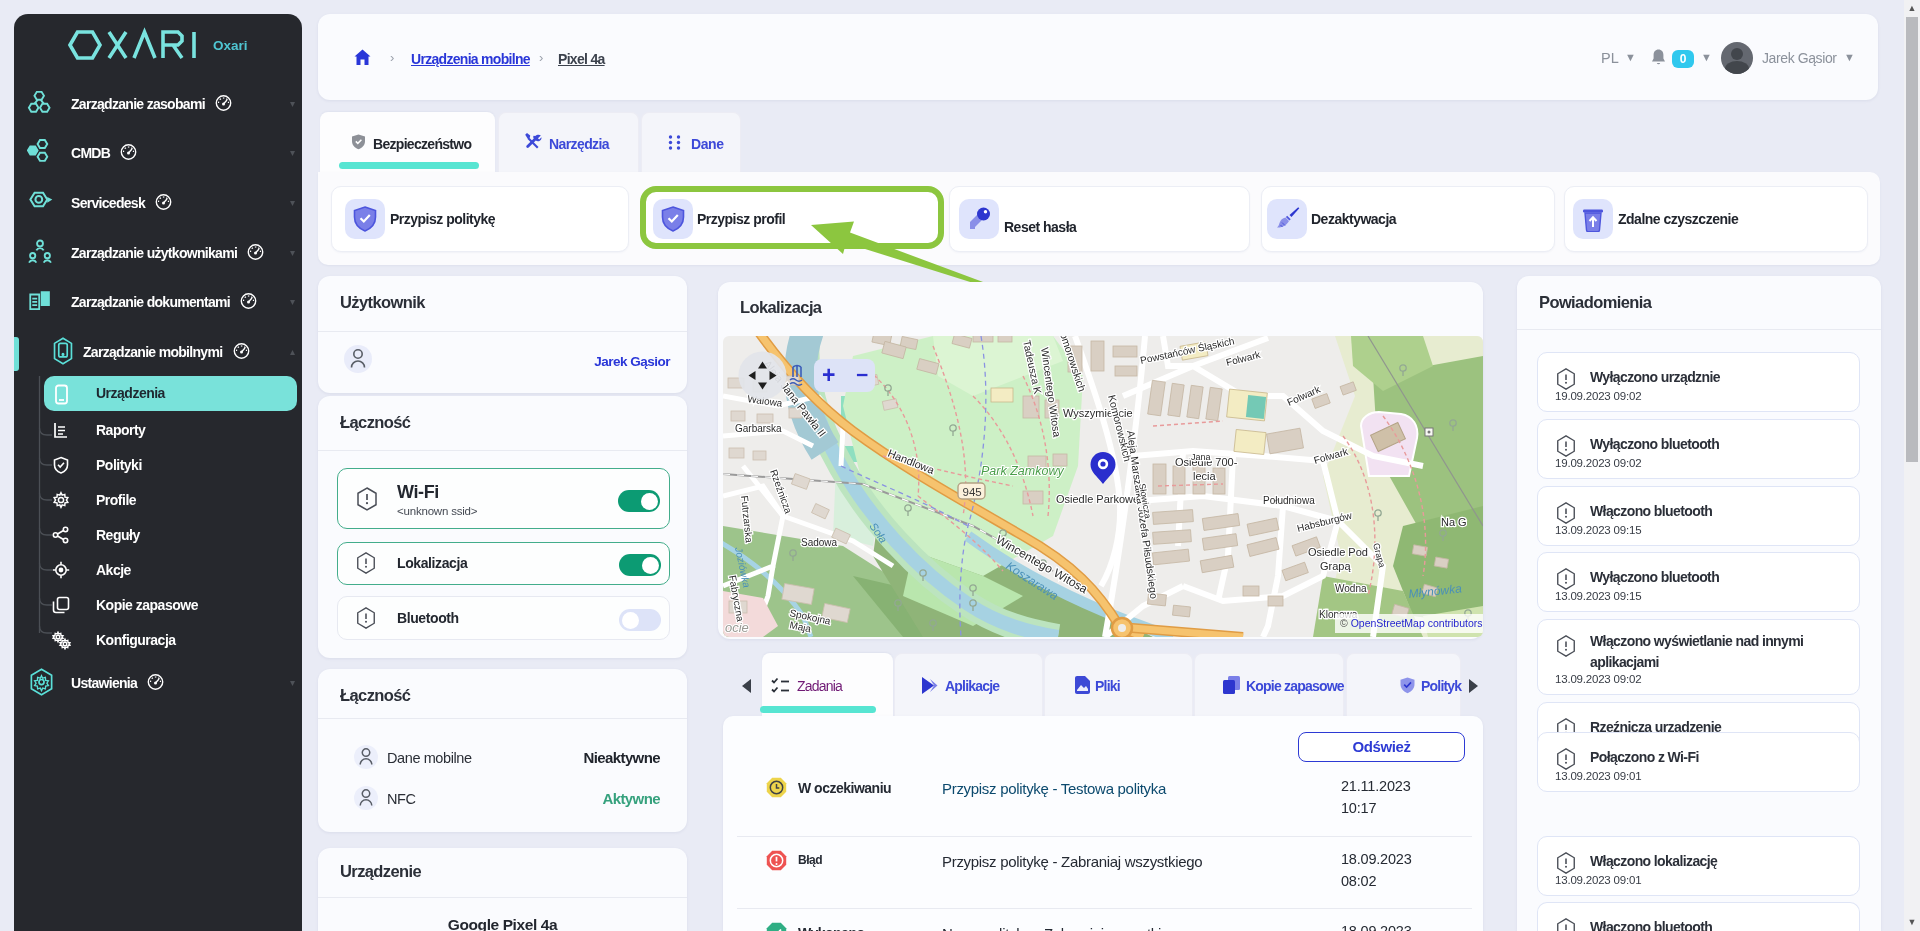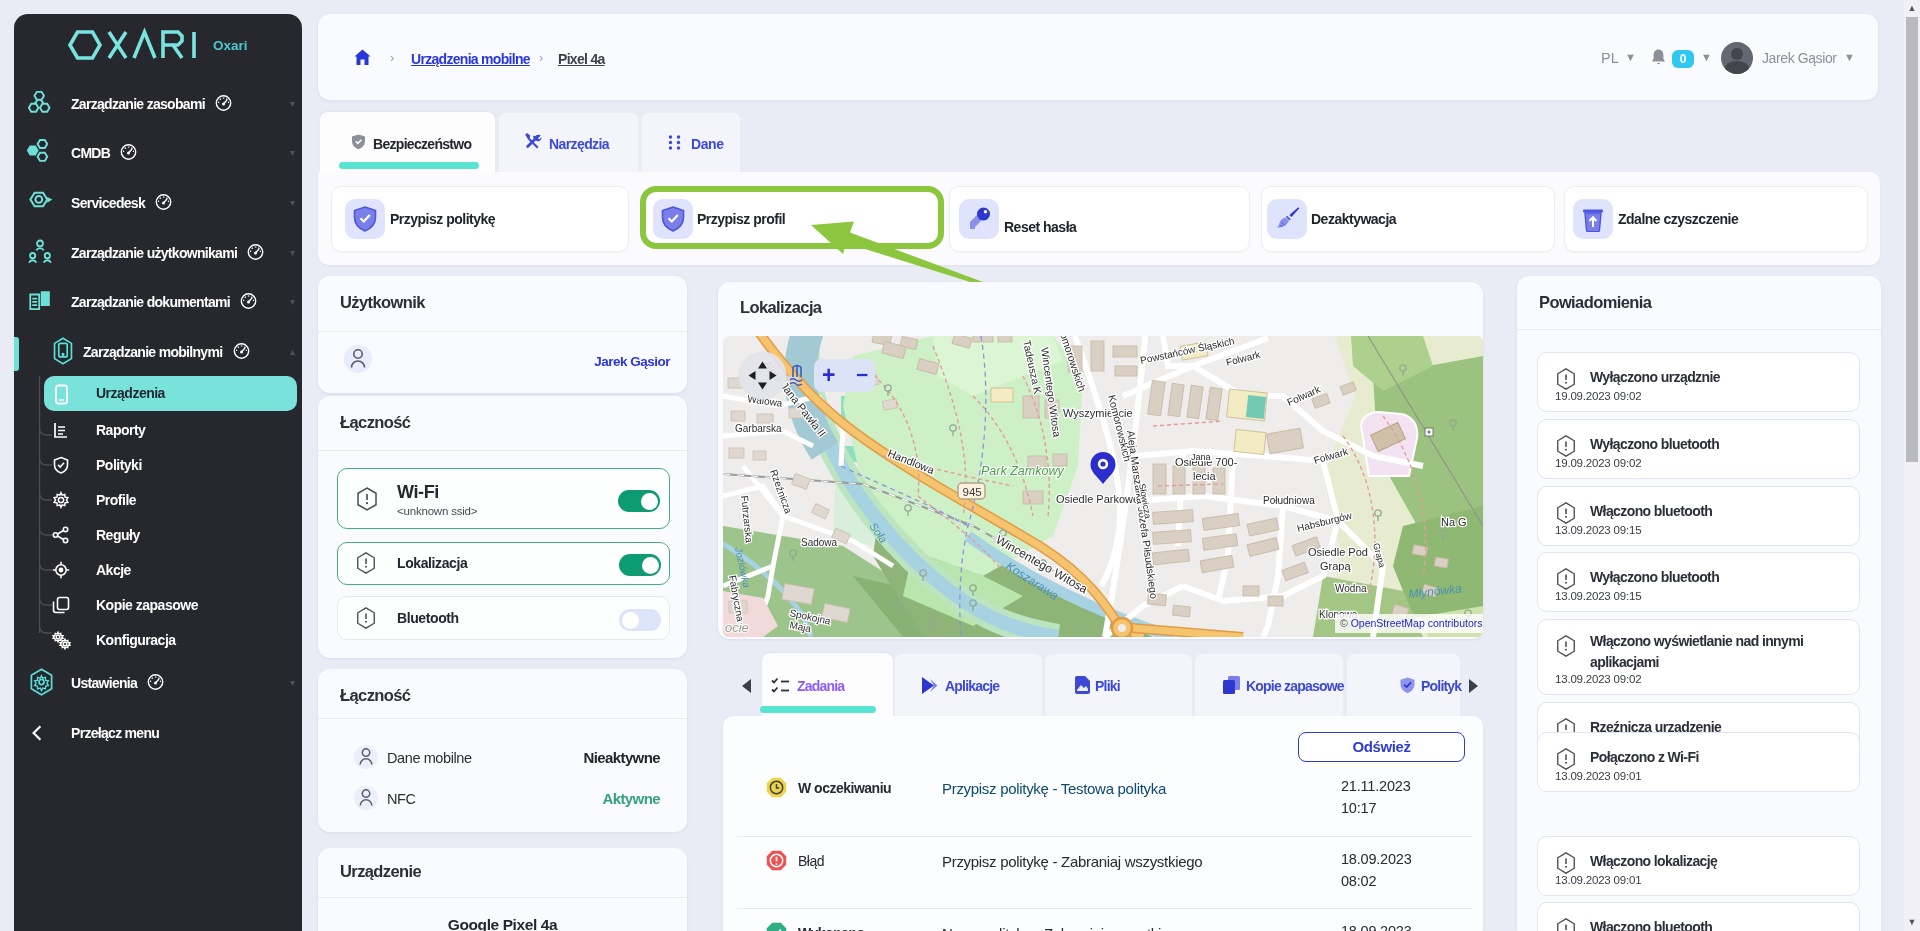--- a/index.html
+++ b/index.html
@@ -233,26 +233,20 @@
       </svg>
     <span class="mtext">Ustawienia <svg class="gauge" width="17" height="17" viewBox="0 0 17 17">
           <circle cx="8.5" cy="8.5" r="7.2" fill="none" stroke="#fff" stroke-width="1.4"></circle>
           <path d="M8.5 9.5 L12 5.5" stroke="#fff" stroke-width="1.4" fill="none"></path>
           <circle cx="8.5" cy="9.5" r="1.5" fill="#fff"></circle>
           <path d="M3.5 8.5 a5 5 0 0 1 10 0" fill="none" stroke="#fff" stroke-width="1.2" stroke-dasharray="1.5 2"></path>
         </svg></span>
     <span class="chev">▾</span>
   </div>
 
-  <div class="mitem" style="top:699px;">
-    <svg class="micon" style="left:17px;" width="12" height="17" viewBox="0 0 14 20">
-        <path d="M11 2 L3 10 L11 18" fill="none" stroke="#fff" stroke-width="2.6"></path>
-      </svg>
-    <span class="mtext">Przełącz menu</span>
-  </div>
 </div>
 
 <div class="card" style="left:318px; top:14px; width:1560px; height:86px;"></div>
 
 <svg class="abs" style="left:354px; top:49px;" width="17" height="17" viewBox="0 0 17 17">
     <path d="M8.5 0.5 L16.5 7.5 L14.5 7.5 L14.5 16 L10.5 16 L10.5 10.5 L6.5 10.5 L6.5 16 L2.5 16 L2.5 7.5 L0.5 7.5 Z" fill="#2936d8"></path>
   </svg>
 <div class="abs" style="left:390px; top:50px; color:#9aa0ab; font-size:13px;">›</div>
 <a class="abs" style="left:411px; top:51px; color:#2936d8; font-size:14px; font-weight:700; letter-spacing:-0.7px; text-decoration:underline;">Urządzenia mobilne</a>
 <div class="abs" style="left:539px; top:50px; color:#9aa0ab; font-size:13px;">›</div>
@@ -751,21 +745,21 @@
 
 <div class="abs" style="left:762px; top:653px; width:131px; height:63px; background:#fdfdfe; border-radius:8px 8px 0 0; box-shadow:0 -1px 2px rgba(90,100,150,0.06);"></div>
 <svg class="abs" style="left:771px; top:677px;" width="19" height="18" viewBox="0 0 19 18">
     <g fill="none" stroke="#2a2f38" stroke-width="1.8">
       <path d="M1 3.5 L3 5.5 L6.5 1.5"></path>
       <path d="M1 12.5 L3 14.5 L6.5 10.5"></path>
       <path d="M10 4.5 L18 4.5"></path>
       <path d="M10 13.5 L18 13.5"></path>
     </g>
   </svg>
-<div class="abs" style="left:797px; top:678px; color:#8b5cf6; font-size:14px; font-weight:700; letter-spacing:-0.8px;">Zadania</div>
+<div class="abs" style="left:797px; top:678px; color:#701a75; font-size:14px; font-weight:400; letter-spacing:-0.8px;">Zadania</div>
 <div class="abs" style="left:760px; top:706px; width:116px; height:7px; background:#57e5d2; border-radius:4px;"></div>
 
 <div class="abs" style="left:894px; top:653px; width:149px; height:63px; background:#f4f5fa; border-radius:8px 8px 0 0; border:1px solid #ececf4; border-bottom:none;"></div>
 <svg class="abs" style="left:921px; top:676px;" width="17" height="19" viewBox="0 0 17 19">
     <path d="M1 1 L13 9.5 L1 18 Z" fill="#2d36cf"></path>
     <path d="M9 3 L16.5 9.5 L9 16 L13 9.5 Z" fill="#7a7fe8"></path>
   </svg>
 <div class="abs" style="left:945px; top:678px; color:#3c49d8; font-size:14px; font-weight:600; letter-spacing:-0.8px;">Aplikacje</div>
 
 <div class="abs" style="left:1044px; top:653px; width:149px; height:63px; background:#f4f5fa; border-radius:8px 8px 0 0; border:1px solid #ececf4; border-bottom:none;"></div>
@@ -802,21 +796,21 @@
 <div class="abs" style="left:1341px; top:778px; color:#252a33; font-size:14.5px; letter-spacing:-0.2px;">21.11.2023</div>
 <div class="abs" style="left:1341px; top:800px; color:#252a33; font-size:14.5px; letter-spacing:-0.2px;">10:17</div>
 <div class="abs" style="left:737px; top:836px; width:735px; height:1px; background:#e8eaf1;"></div>
 
 <svg class="abs" style="left:766px; top:850px;" width="21" height="21" viewBox="0 0 21 21">
     <path d="M6.2 0.8 L14.8 0.8 L20.2 6.2 L20.2 14.8 L14.8 20.2 L6.2 20.2 L0.8 14.8 L0.8 6.2 Z" fill="#ee5352"></path>
     <circle cx="10.5" cy="10.5" r="6.2" fill="none" stroke="#fff" stroke-width="1.5"></circle>
     <path d="M10.5 6.8 L10.5 11.4" stroke="#fff" stroke-width="1.7"></path>
     <circle cx="10.5" cy="14" r="1" fill="#fff"></circle>
   </svg>
-<div class="abs" style="left:798px; top:853px; color:#252a33; font-size:14px; font-weight:400; letter-spacing:-0.5px;">Błąd</div>
+<div class="abs" style="left:798px; top:853px; color:#252a33; font-size:12px; font-weight:700; letter-spacing:-0.5px;">Błąd</div>
 <div class="abs" style="left:942px; top:853px; color:#252a33; font-size:15px; letter-spacing:-0.3px;">Przypisz politykę - Zabraniaj wszystkiego</div>
 <div class="abs" style="left:1341px; top:851px; color:#252a33; font-size:14.5px; letter-spacing:-0.2px;">18.09.2023</div>
 <div class="abs" style="left:1341px; top:873px; color:#252a33; font-size:14.5px; letter-spacing:-0.2px;">08:02</div>
 <div class="abs" style="left:737px; top:908px; width:735px; height:1px; background:#e8eaf1;"></div>
 
 <svg class="abs" style="left:766px; top:922px;" width="21" height="21" viewBox="0 0 21 21">
     <path d="M6.2 0.8 L14.8 0.8 L20.2 6.2 L20.2 14.8 L14.8 20.2 L6.2 20.2 L0.8 14.8 L0.8 6.2 Z" fill="#2fae84"></path>
     <path d="M6.5 10.5 L9.5 13.5 L15 7.5" fill="none" stroke="#fff" stroke-width="1.8"></path>
   </svg>
 <div class="abs" style="left:798px; top:925px; color:#252a33; font-size:14px; font-weight:600; letter-spacing:-0.5px;">Wykonano</div>

